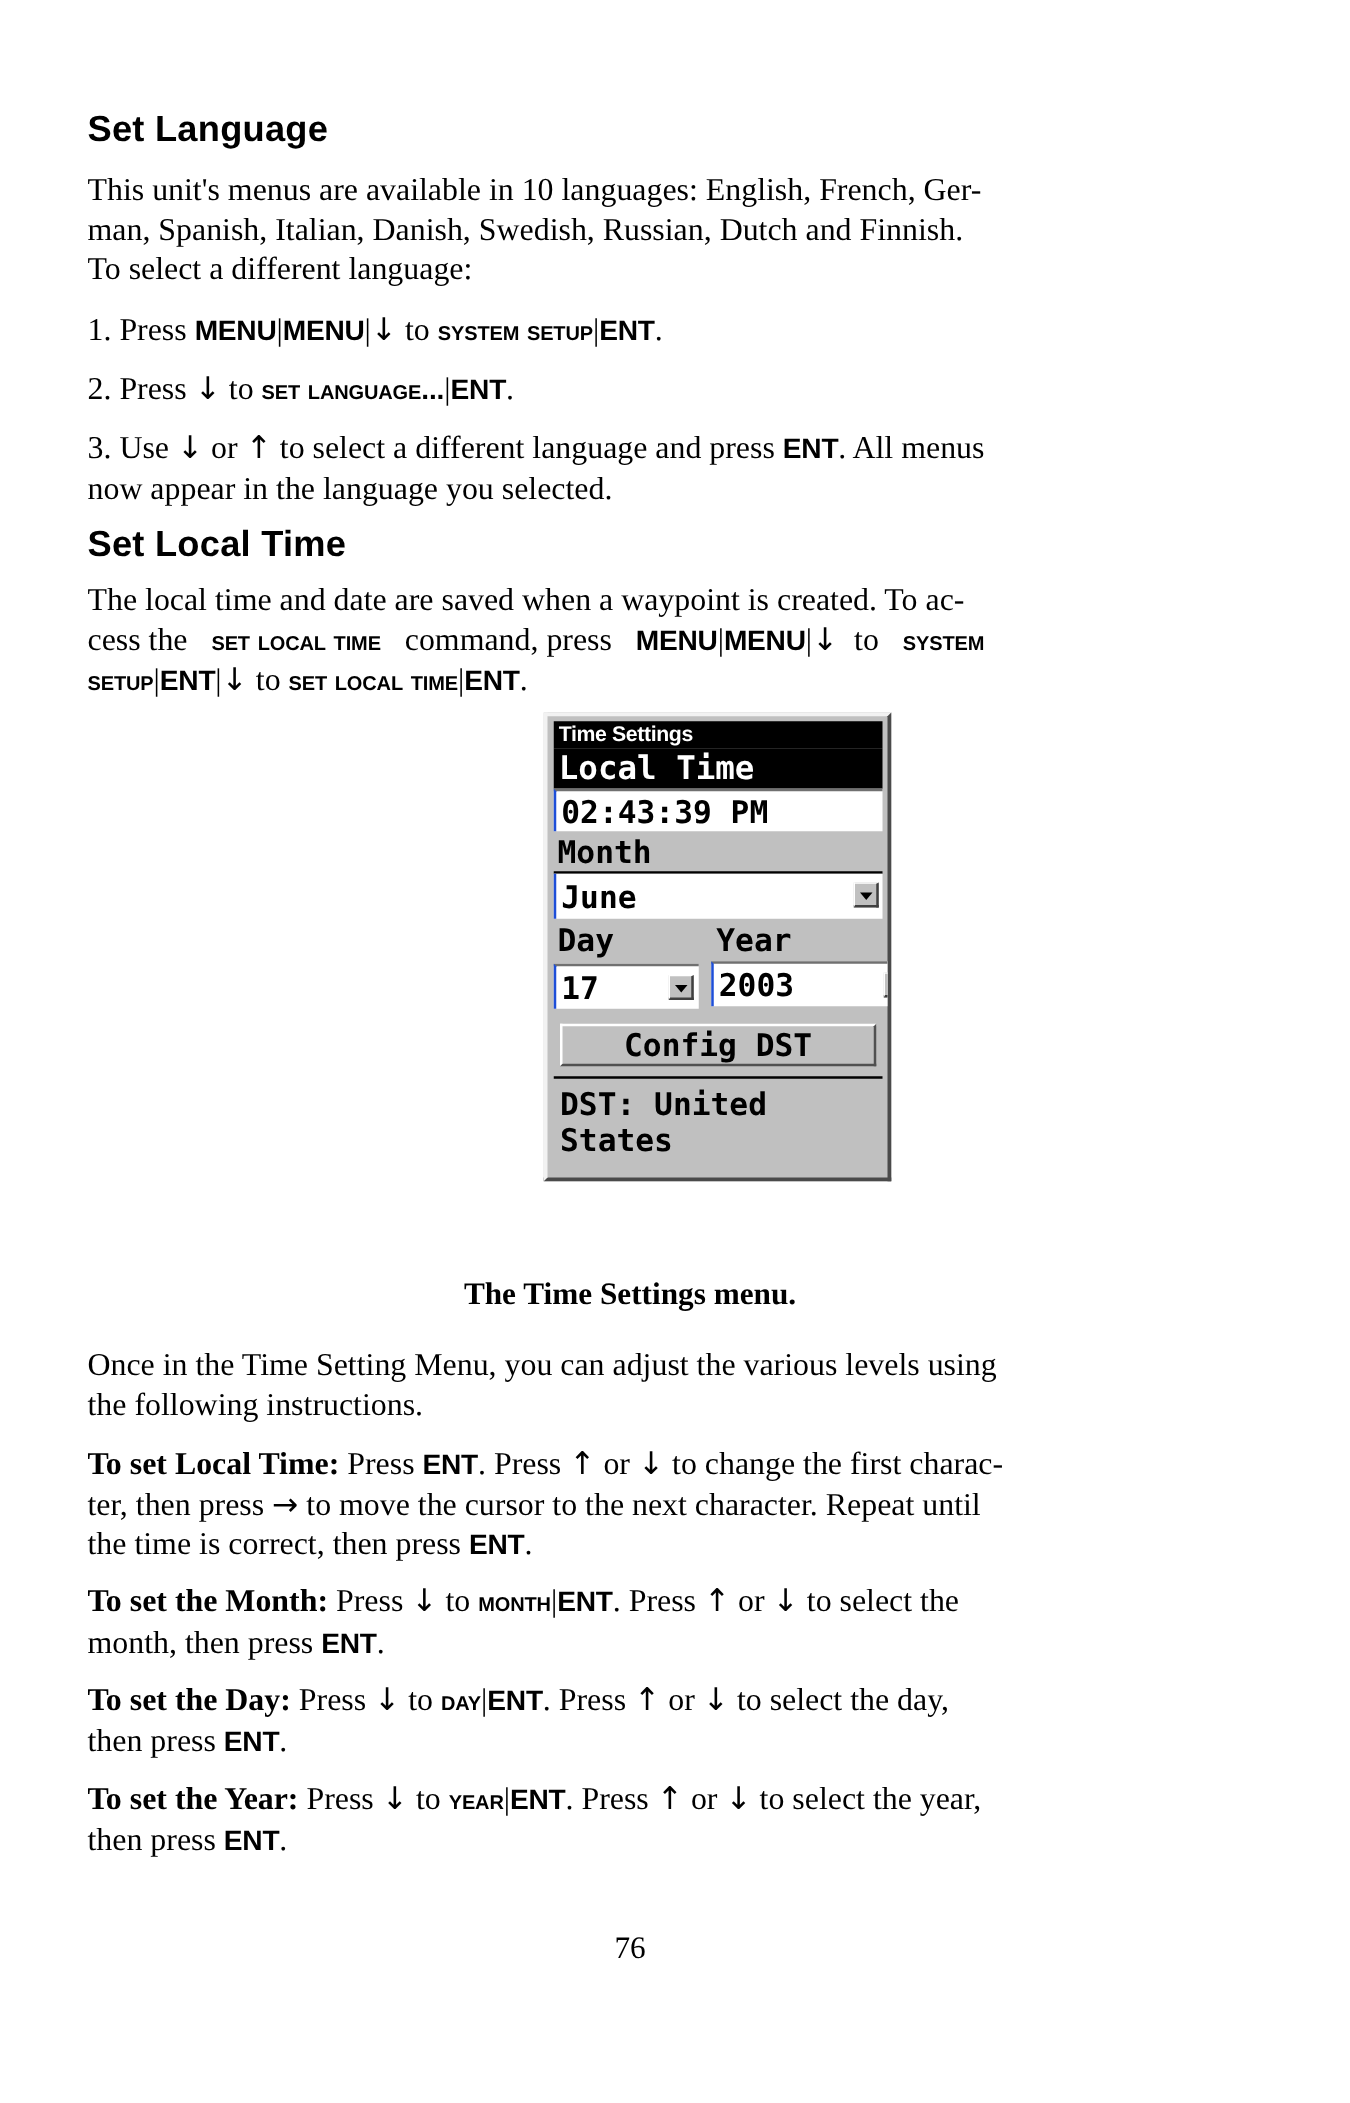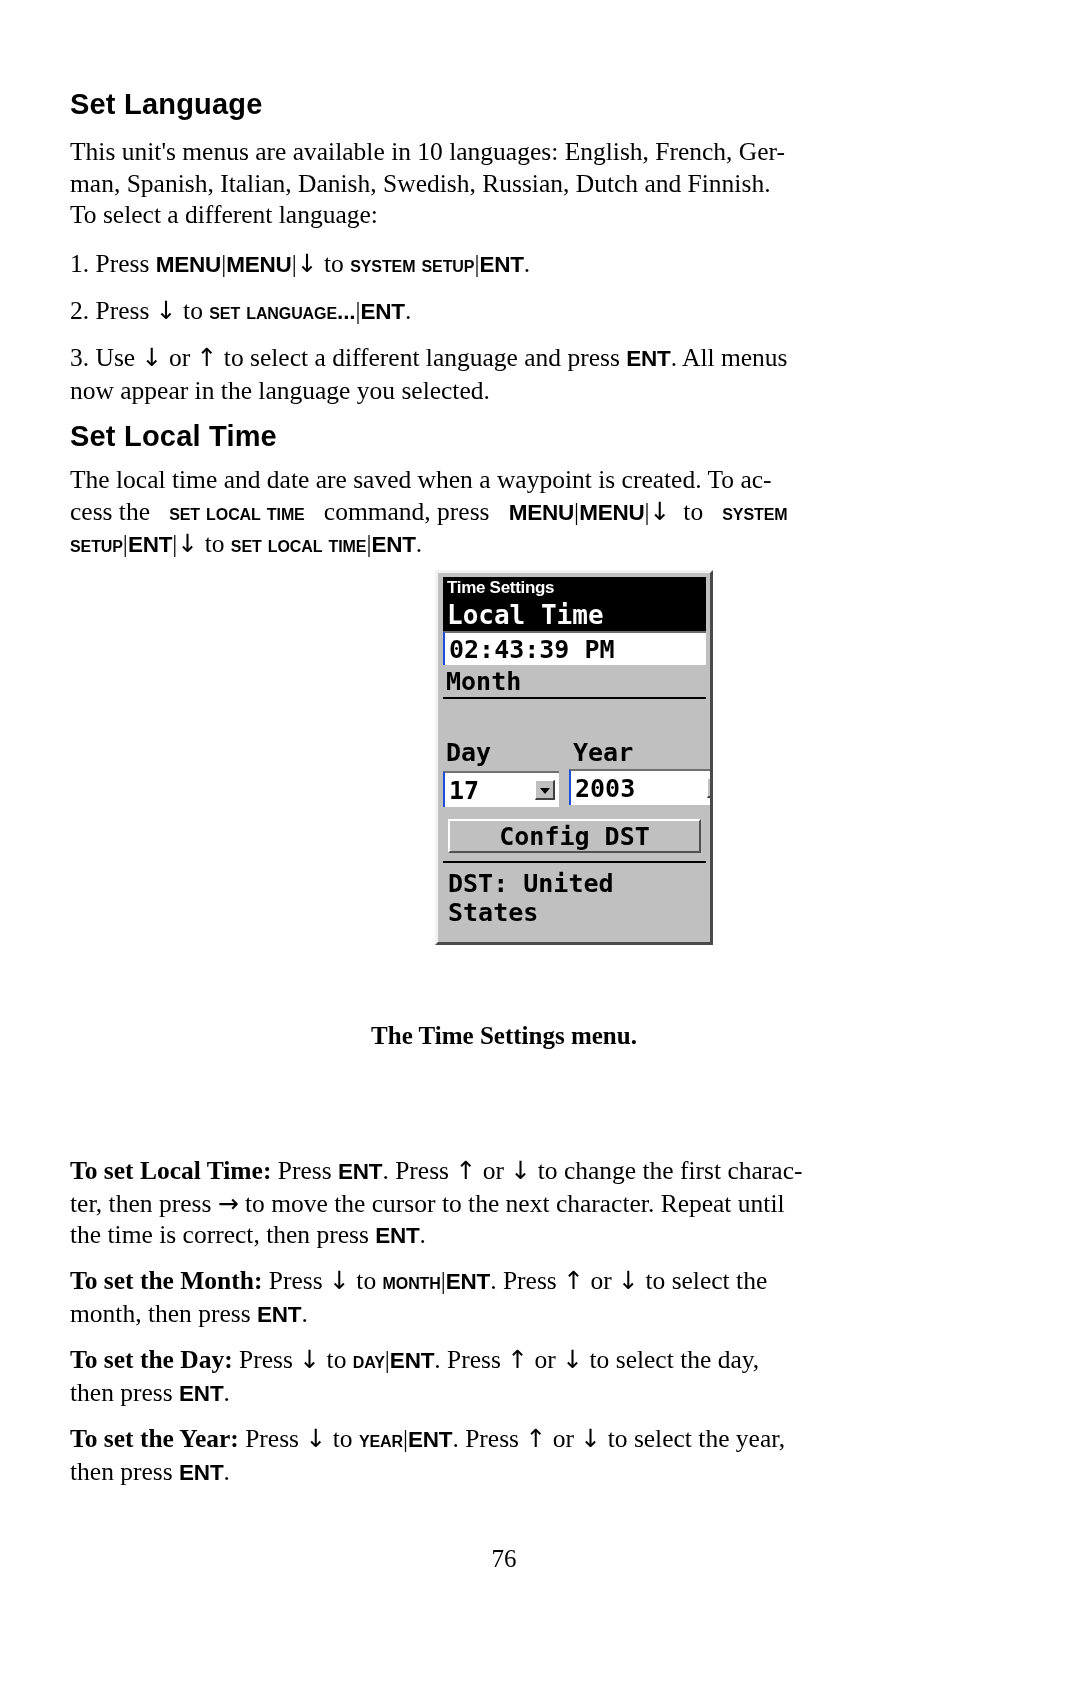--- a/index.html
+++ b/index.html
@@ -275,20 +275,24 @@
       <div class="dev-title">Time Settings</div>
 
       <div class="dev-sel">Local Time</div>
 
       <div class="dev-field" style="left:5px; top:58px; width:263px; height:34px;">02:43:39  PM</div>
 
       <div class="dev-label" style="left:8px; top:94px;">Month</div>
 
       <div class="dev-divider" style="left:5px; top:124px; width:263px;"></div>
 
+      <div class="dev-field" style="left:5px; top:126px; width:263px; height:36px; border-top:none;">
+        <span>June</span>
+        <span class="combo-arrow" style="right:3px; top:7px;"></span>
+      </div>
 
       <div class="dev-label" style="left:8px; top:165px;">Day</div>
       <div class="dev-label" style="left:135px; top:165px;">Year</div>
 
       <div class="dev-field" style="left:5px; top:198px; width:116px; height:36px;">
         <span>17</span>
         <span class="combo-arrow" style="right:4px; top:7px;"></span>
       </div>
 
       <div class="dev-field" style="left:131px; top:196px; width:162px; height:36px;">
@@ -300,20 +304,24 @@
 
       <div class="dev-divider" style="left:5px; top:288px; width:263px;"></div>
 
       <div class="dev-status" style="left:10px; top:296px;">DST: United States</div>
 
     </div>
   </div>
 
   <div class="caption">The Time Settings menu.</div>
 
+  <p class="body" style="top:1076px;">
+    <span>Once in the Time Setting Menu, you can adjust the various levels using</span><br>
+    <span>the following instructions.</span>
+  </p>
 
   <p class="body" style="top:1155px;">
     <span class="lead">To set Local Time:</span>
     <span>Press</span>
     <span class="key">ENT</span><span>. Press</span>
     <span class="arrow">↑</span>
     <span>or</span>
     <span class="arrow">↓</span>
     <span>to change the first charac-</span><br>
     <span>ter, then press</span>

